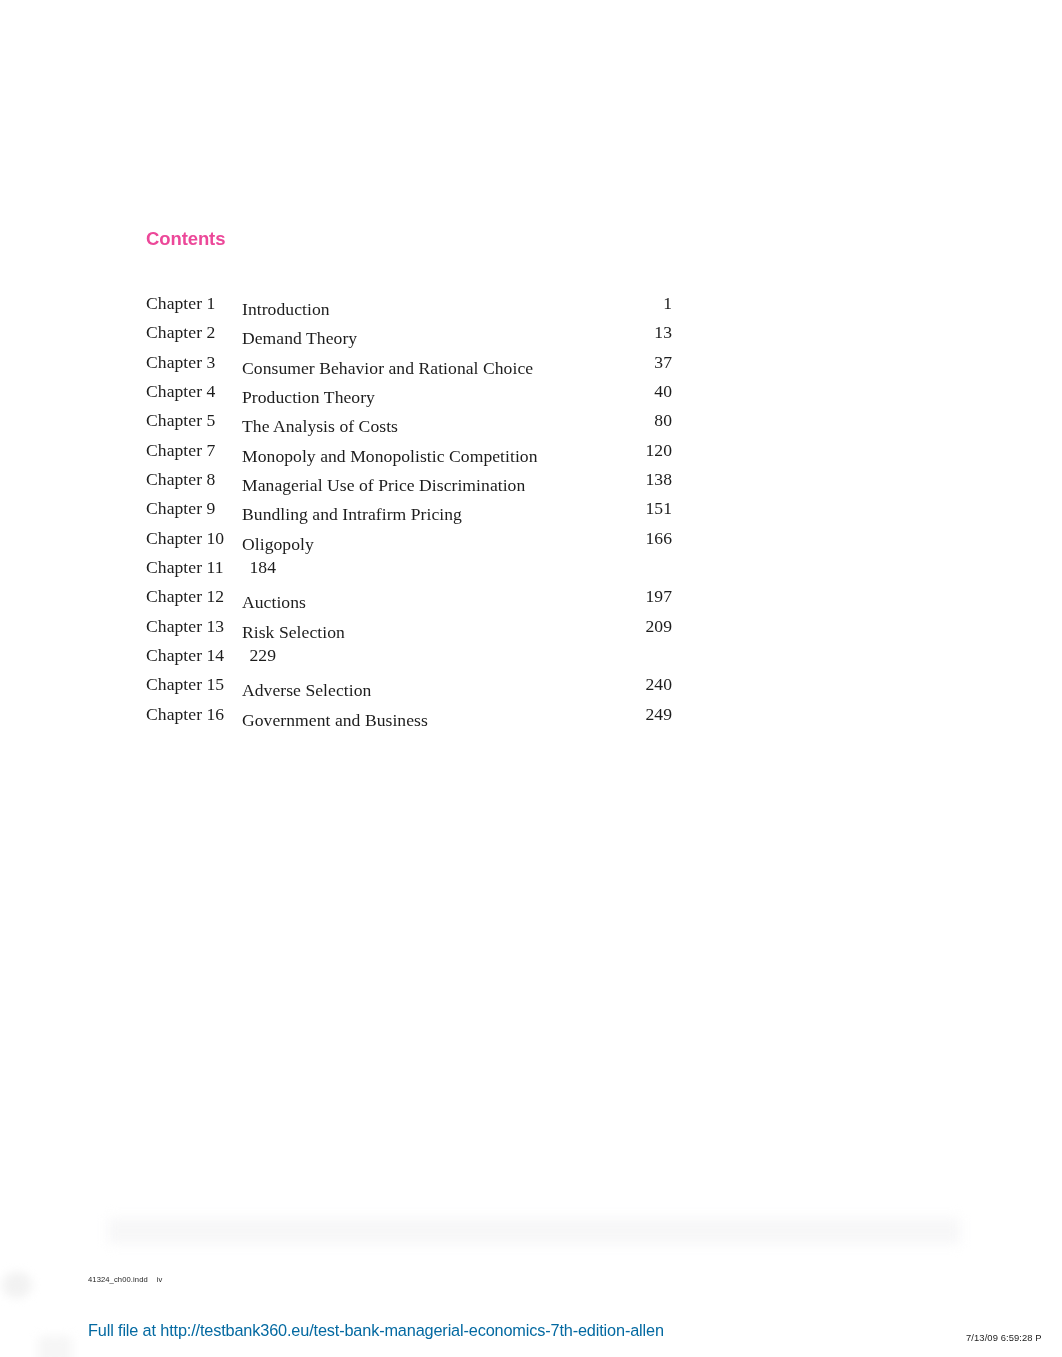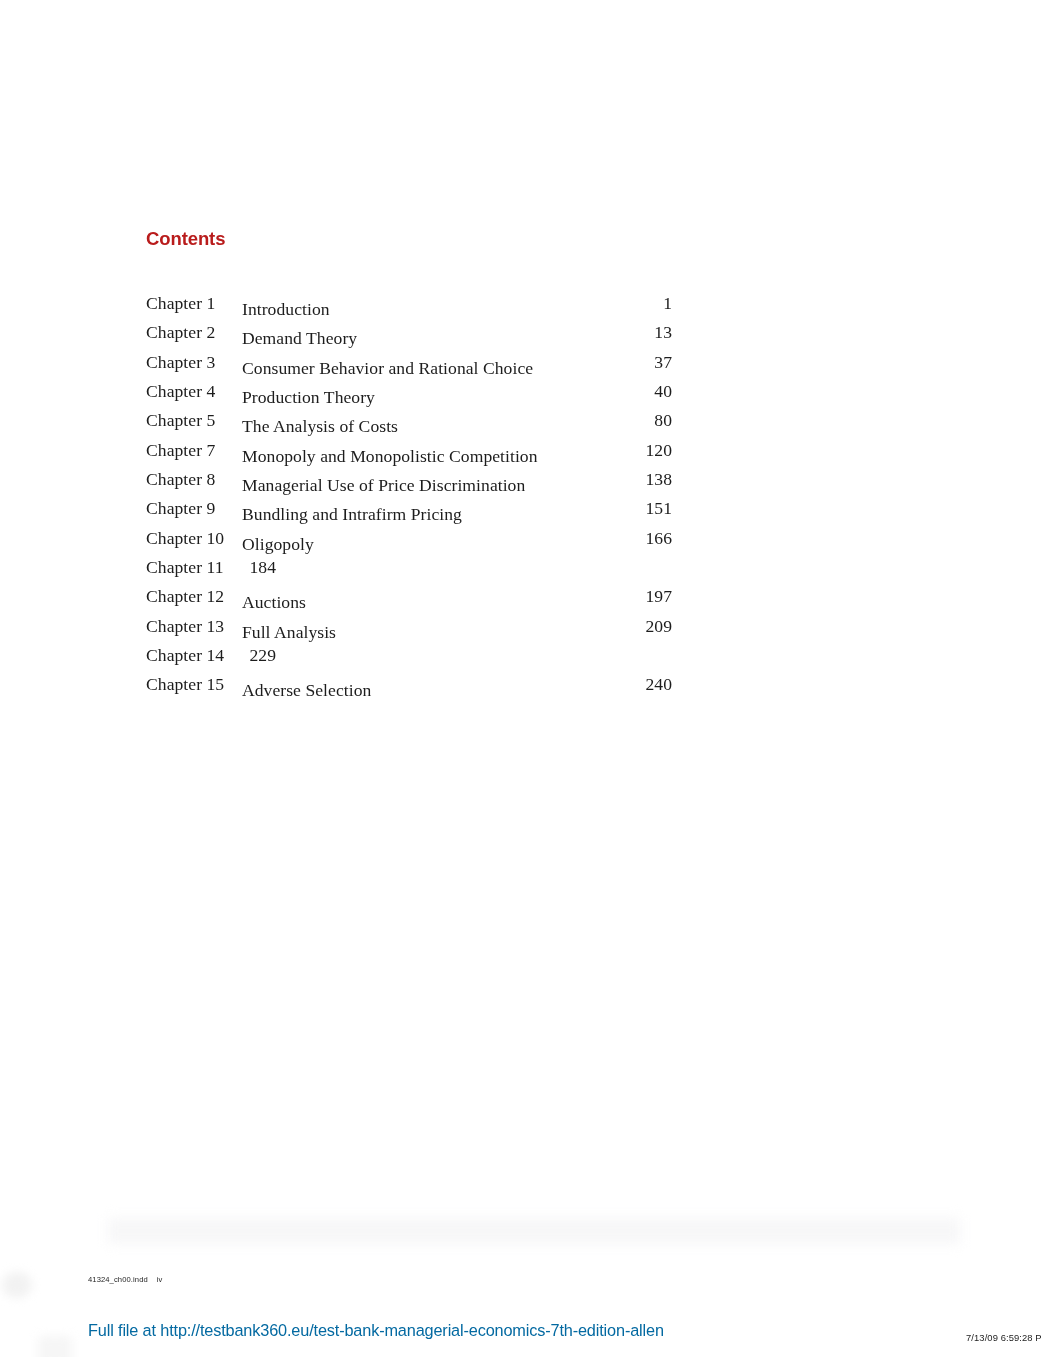--- a/index.html
+++ b/index.html
@@ -64,21 +64,21 @@
     left: 146px;
     top: 228px;
     width: 526px;
   }
 
   #contents-heading {
     font-family: "Liberation Sans", "DejaVu Sans", sans-serif;
     font-weight: bold;
     font-size: 18.5px;
     letter-spacing: -0.1px;
-    color: #b91c1c;
+    color: #ec4899;
     margin: 0;
     line-height: 22px;
   }
 
   #toc-list {
     margin: 0;
     padding: 0;
     list-style: none;
     margin-top: 39px;
   }
@@ -224,32 +224,37 @@
           <span class="toc-chapter">Chapter 11</span>
           <span class="toc-page">184</span>
         </li>
         <li class="toc-row">
           <span class="toc-chapter">Chapter 12</span>
           <span class="toc-title">Auctions</span>
           <span class="toc-page">197</span>
         </li>
         <li class="toc-row">
           <span class="toc-chapter">Chapter 13</span>
-          <span class="toc-title">Full Analysis</span>
+          <span class="toc-title">Risk Selection</span>
           <span class="toc-page">209</span>
         </li>
         <li class="toc-row justified">
           <span class="toc-chapter">Chapter 14</span>
           <span class="toc-page">229</span>
         </li>
         <li class="toc-row">
           <span class="toc-chapter">Chapter 15</span>
           <span class="toc-title">Adverse Selection</span>
           <span class="toc-page">240</span>
         </li>
+        <li class="toc-row">
+          <span class="toc-chapter">Chapter 16</span>
+          <span class="toc-title">Government and Business</span>
+          <span class="toc-page">249</span>
+        </li>
       </ul>
   </div>
 
   <div id="footer-watermark">Full file at http://testbank360.eu/test-bank-managerial-economics-7th-edition-allen</div>
 
   <div id="footer-printmark">
     <span>41324_ch00.indd</span><span class="folio">iv</span>
   </div>
 
   <div id="footer-timestamp">7/13/09   6:59:28 P</div>

